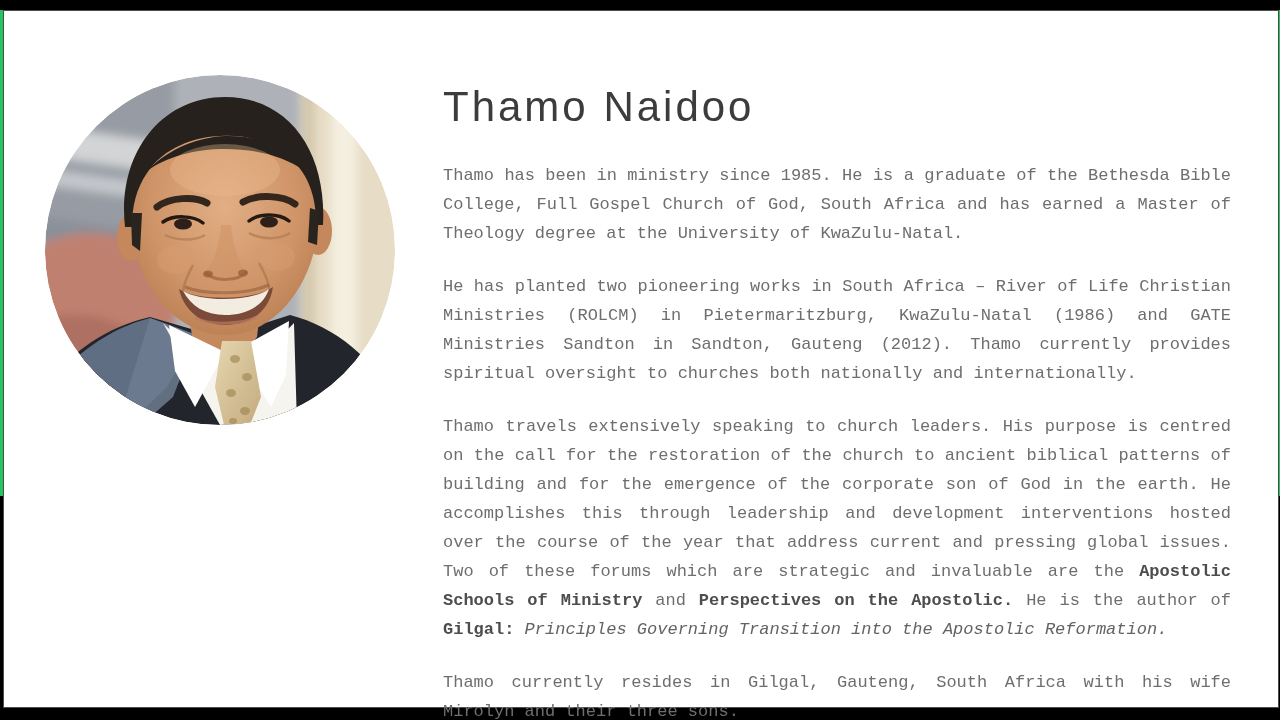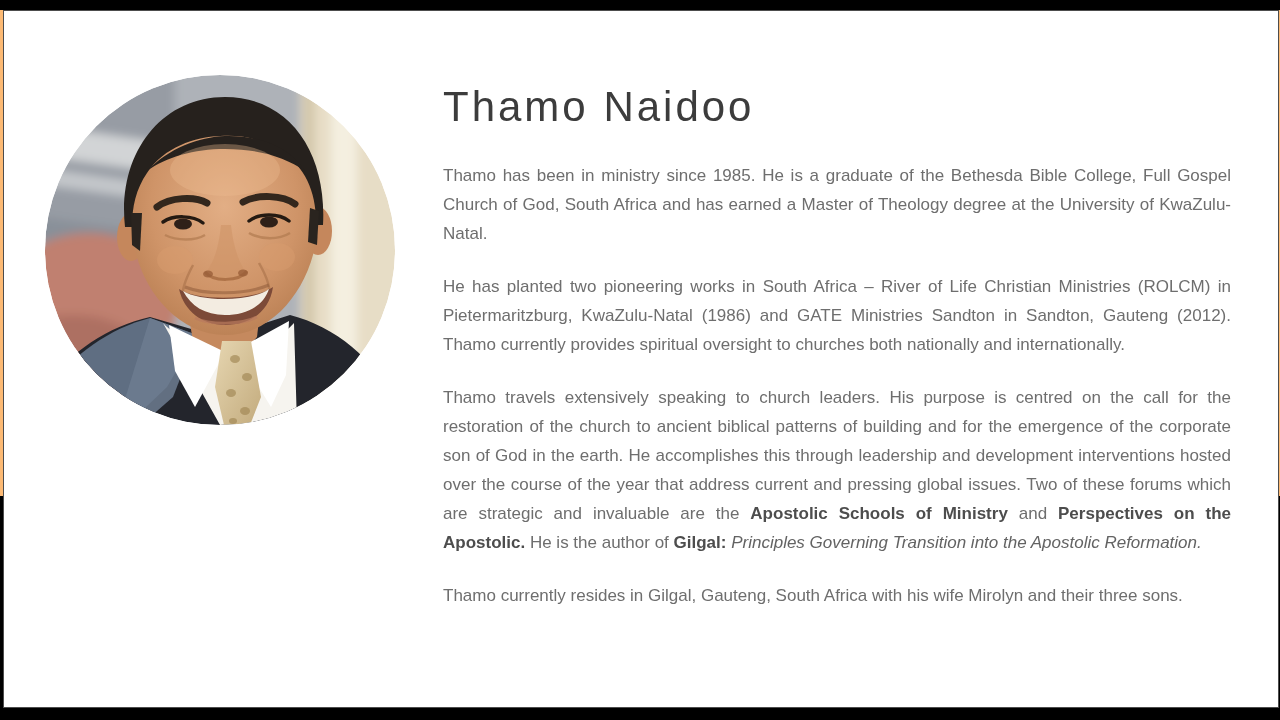--- a/index.html
+++ b/index.html
@@ -1,21 +1,21 @@
 <!DOCTYPE html>
 <html><head>
 <meta charset="utf-8">
 <style>
   html, body { margin: 0; padding: 0; }
   body {
     width: 1280px; height: 720px; overflow: hidden;
     background: #000000;
     font-family: "Liberation Sans", "DejaVu Sans", sans-serif;
   }
-  .stage { position: relative; width: 1280px; height: 508px; background: #fdba74; }
+  .stage { position: relative; width: 1280px; height: 508px; background: #22c55e; }
   .letterbox { position: absolute; left: 0; width: 1280px; background: #000; }
   .letterbox.top { top: 0; height: 10px; }
   .letterbox.bottom { bottom: 0; height: 12px; }
   .page {
     position: absolute; left: 3px; top: 10px;
     width: 1276px; height: 698px;
     background: #ffffff;
     border: 1px solid #4d4d4d;
     box-sizing: border-box;
   }
@@ -34,20 +34,21 @@
     font-weight: 300;
     letter-spacing: 3px;
     color: #3c3c3c;
   }
   .text-col p {
     margin: 0 0 24px 0;
     font-size: 17px; line-height: 29px;
     text-align: justify;
     color: #6e6e6e;
     font-weight: 400;
+    font-family: Liberation Mono, monospace;
   }
   .text-col p:last-child { margin-bottom: 0; }
   .text-col strong { font-weight: 700; color: #4d4d4d; }
   .text-col em { font-style: italic; color: #636363; }
 </style>
 </head>
 <body>
 
 <div class="stage">
   <div class="letterbox top"></div>

